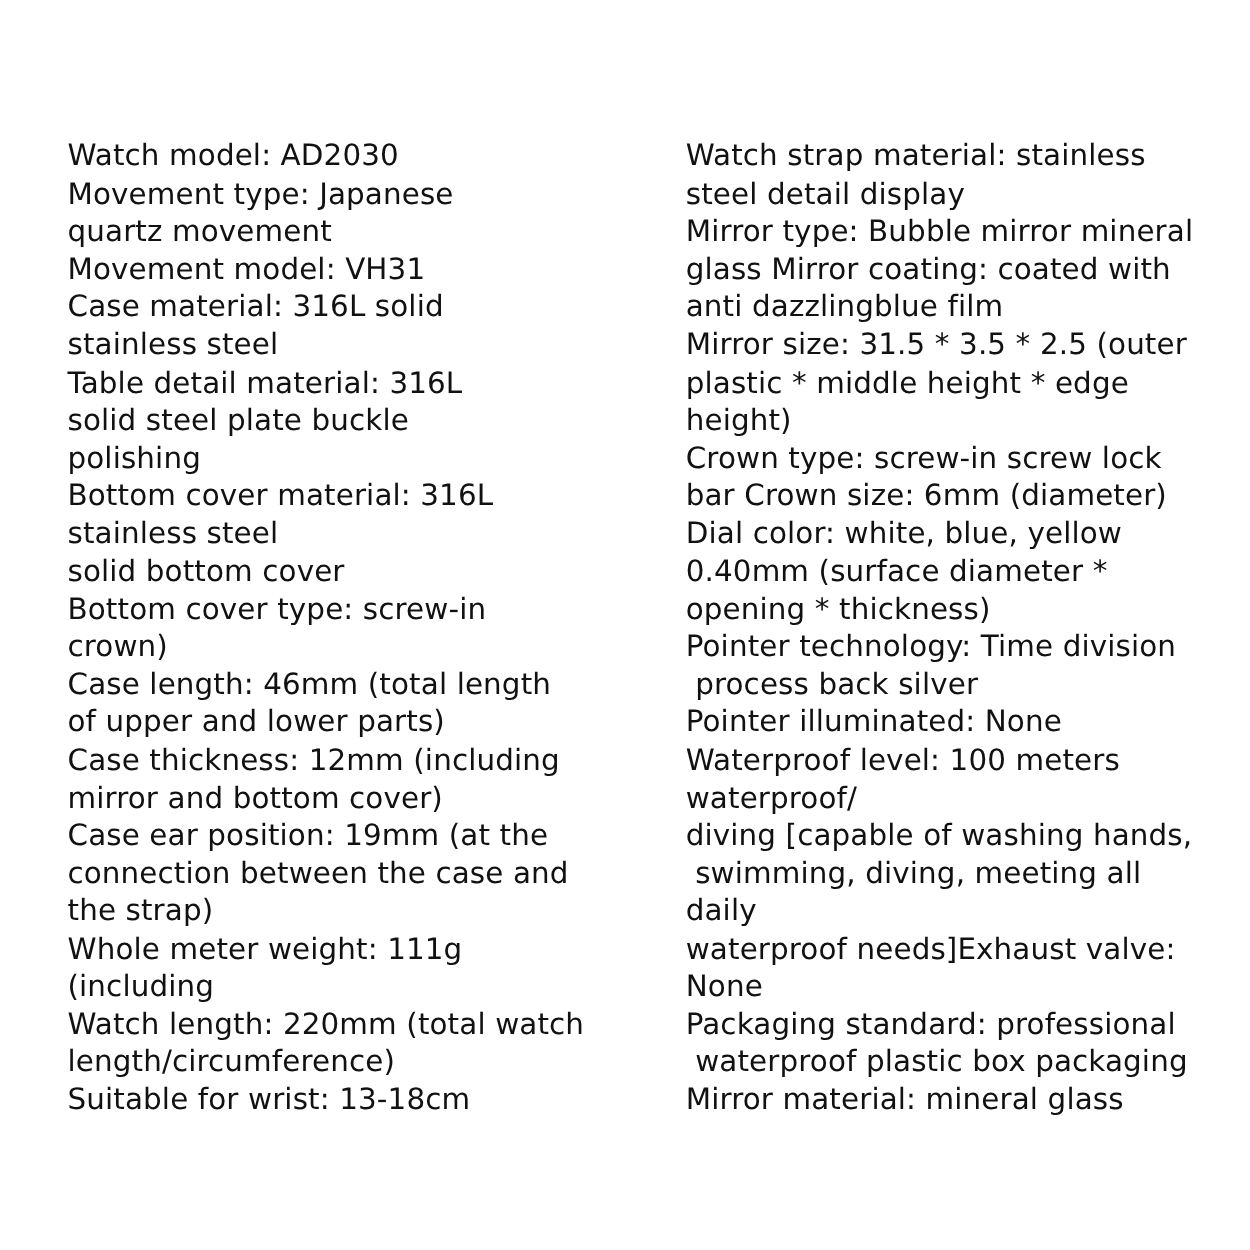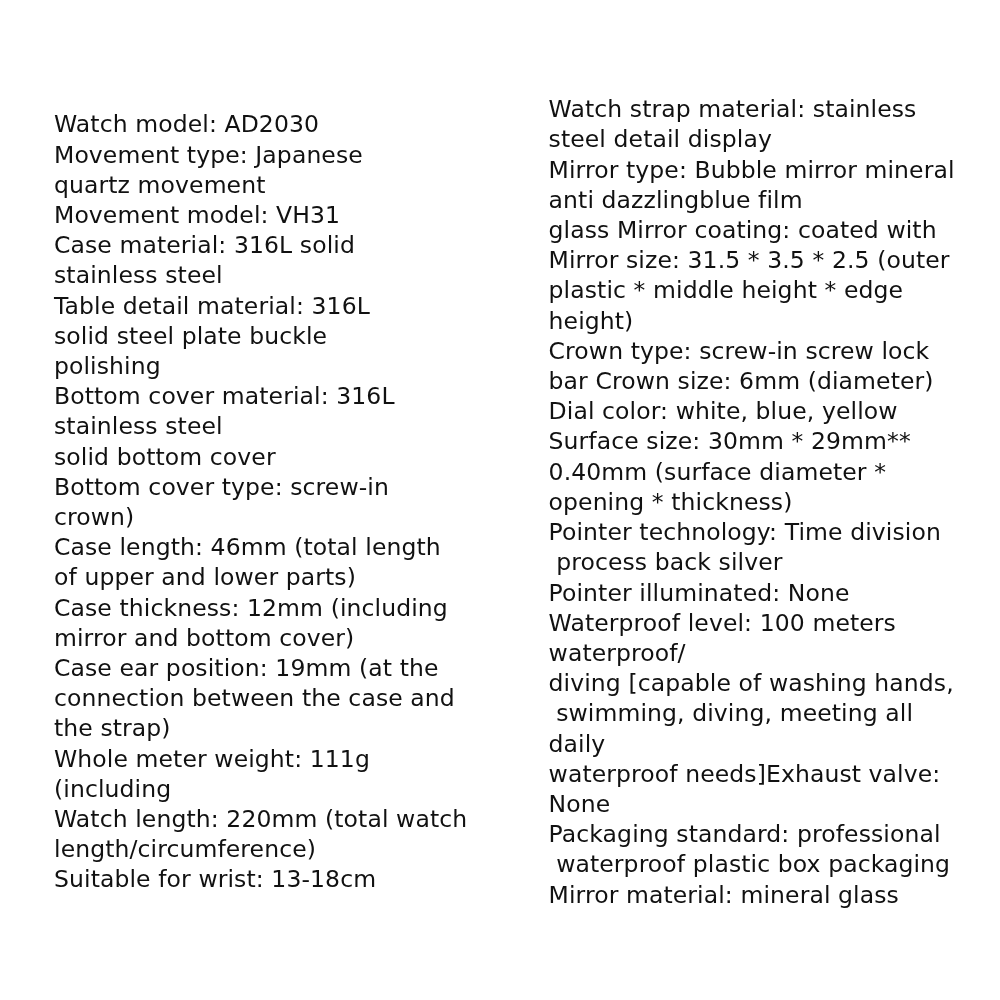--- a/index.html
+++ b/index.html
@@ -75,29 +75,28 @@
     <div class="spec-line">Whole meter weight: 111g (including</div>
     <div class="spec-line">Watch length: 220mm (total watch</div>
     <div class="spec-line">length/circumference)</div>
     <div class="spec-line">Suitable for wrist: 13-18cm</div>
   </div>
 
   <div class="spec-column col-right">
     <div class="spec-line">Watch strap material: stainless</div>
     <div class="spec-line">steel detail display</div>
     <div class="spec-line">Mirror type: Bubble mirror mineral</div>
+    <div class="spec-line">glass Mirror coating: coated with</div>
     <div class="spec-line">anti dazzlingblue film</div>
-    <div class="spec-line">glass Mirror coating: coated with</div>
     <div class="spec-line">Mirror size: 31.5 * 3.5 * 2.5 (outer</div>
     <div class="spec-line">plastic * middle height * edge</div>
     <div class="spec-line">height)</div>
     <div class="spec-line">Crown type: screw-in screw lock</div>
     <div class="spec-line">bar Crown size: 6mm (diameter)</div>
     <div class="spec-line">Dial color: white, blue, yellow</div>
-    <div class="spec-line">Surface size: 30mm * 29mm**</div>
     <div class="spec-line">0.40mm (surface diameter *</div>
     <div class="spec-line">opening * thickness)</div>
     <div class="spec-line">Pointer technology: Time division</div>
     <div class="spec-line"> process back silver</div>
     <div class="spec-line">Pointer illuminated: None</div>
     <div class="spec-line">Waterproof level: 100 meters</div>
     <div class="spec-line">waterproof/</div>
     <div class="spec-line">diving [capable of washing hands,</div>
     <div class="spec-line"> swimming, diving, meeting all daily</div>
     <div class="spec-line">waterproof needs]Exhaust valve: None</div>

